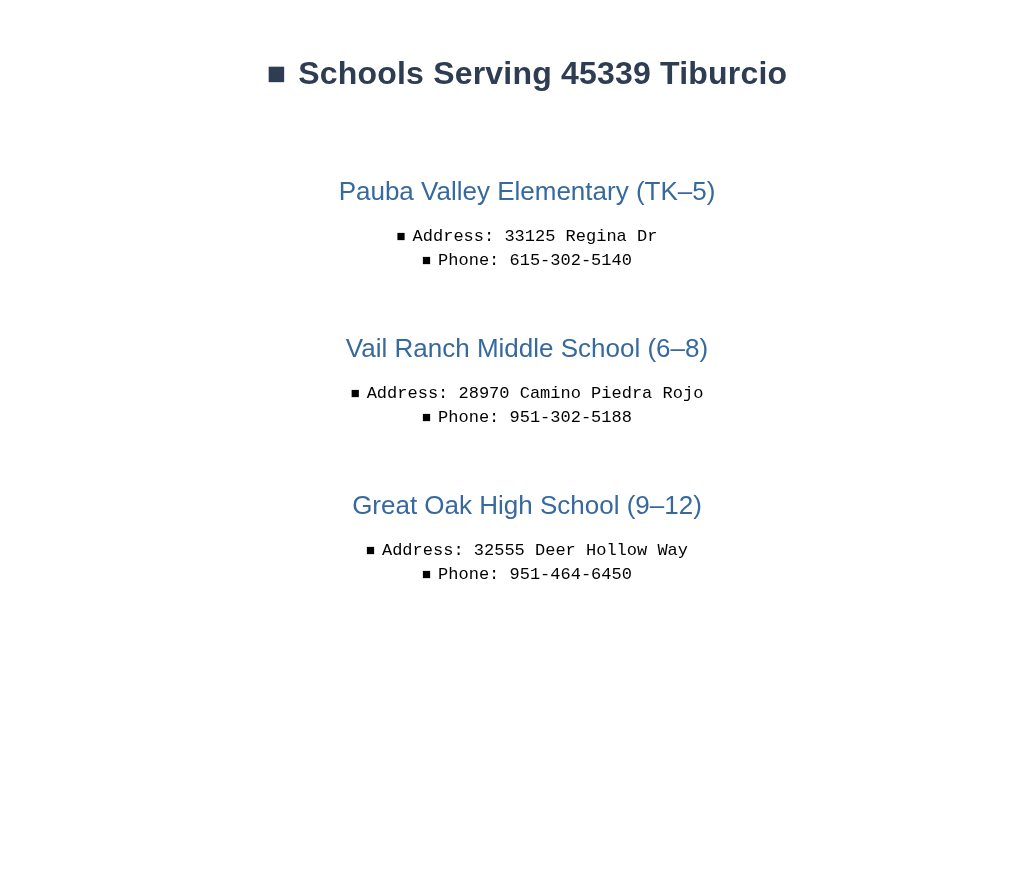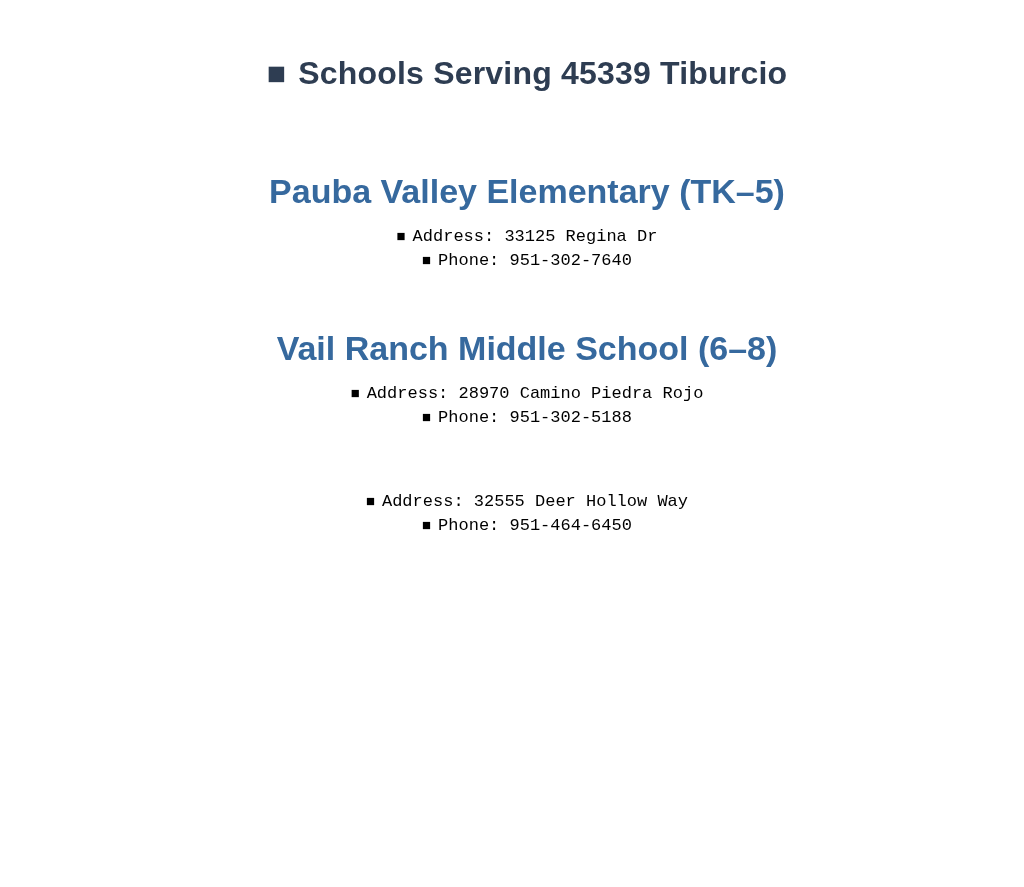--- a/index.html
+++ b/index.html
@@ -34,23 +34,23 @@
     letter-spacing: 0.2px;
   }
   .page-title .bullet {
     margin-right: 12px;
   }
   .school-section + .school-section {
     margin-top: 60px;
   }
   .school-name {
     margin: 0 0 19px 0;
-    font-size: 34px;
+    font-size: 26px;
     line-height: 30px;
-    font-weight: bold;
+    font-weight: normal;
     color: var(--heading_text);
   }
   .details {
     font-size: 17px;
     line-height: 23px;
     color: var(--body_text);
     font-family: Liberation Mono, monospace;
   }
   .detail-line .bullet {
     margin-right: 7px;
@@ -61,32 +61,33 @@
 <body>
 
 <div class="page">
 
   <h1 class="page-title"><span class="bullet">■</span><span>Schools Serving 45339 Tiburcio</span></h1>
 
   <section class="school-section">
     <h2 class="school-name">Pauba Valley Elementary (TK–5)</h2>
     <div class="details">
       <div class="detail-line"><span class="bullet">■</span><span>Address: 33125 Regina Dr</span></div>
-      <div class="detail-line"><span class="bullet">■</span><span>Phone: 951-302-7640</span></div>
+      <div class="detail-line"><span class="bullet">■</span><span>Phone: 615-302-5140</span></div>
     </div>
   </section>
 
   <section class="school-section">
     <h2 class="school-name">Vail Ranch Middle School (6–8)</h2>
     <div class="details">
       <div class="detail-line"><span class="bullet">■</span><span>Address: 28970 Camino Piedra Rojo</span></div>
       <div class="detail-line"><span class="bullet">■</span><span>Phone: 951-302-5188</span></div>
     </div>
   </section>
 
   <section class="school-section">
+    <h2 class="school-name">Great Oak High School (9–12)</h2>
     <div class="details">
       <div class="detail-line"><span class="bullet">■</span><span>Address: 32555 Deer Hollow Way</span></div>
       <div class="detail-line"><span class="bullet">■</span><span>Phone: 951-464-6450</span></div>
     </div>
   </section>
 
 </div>
 
 </body></html>

